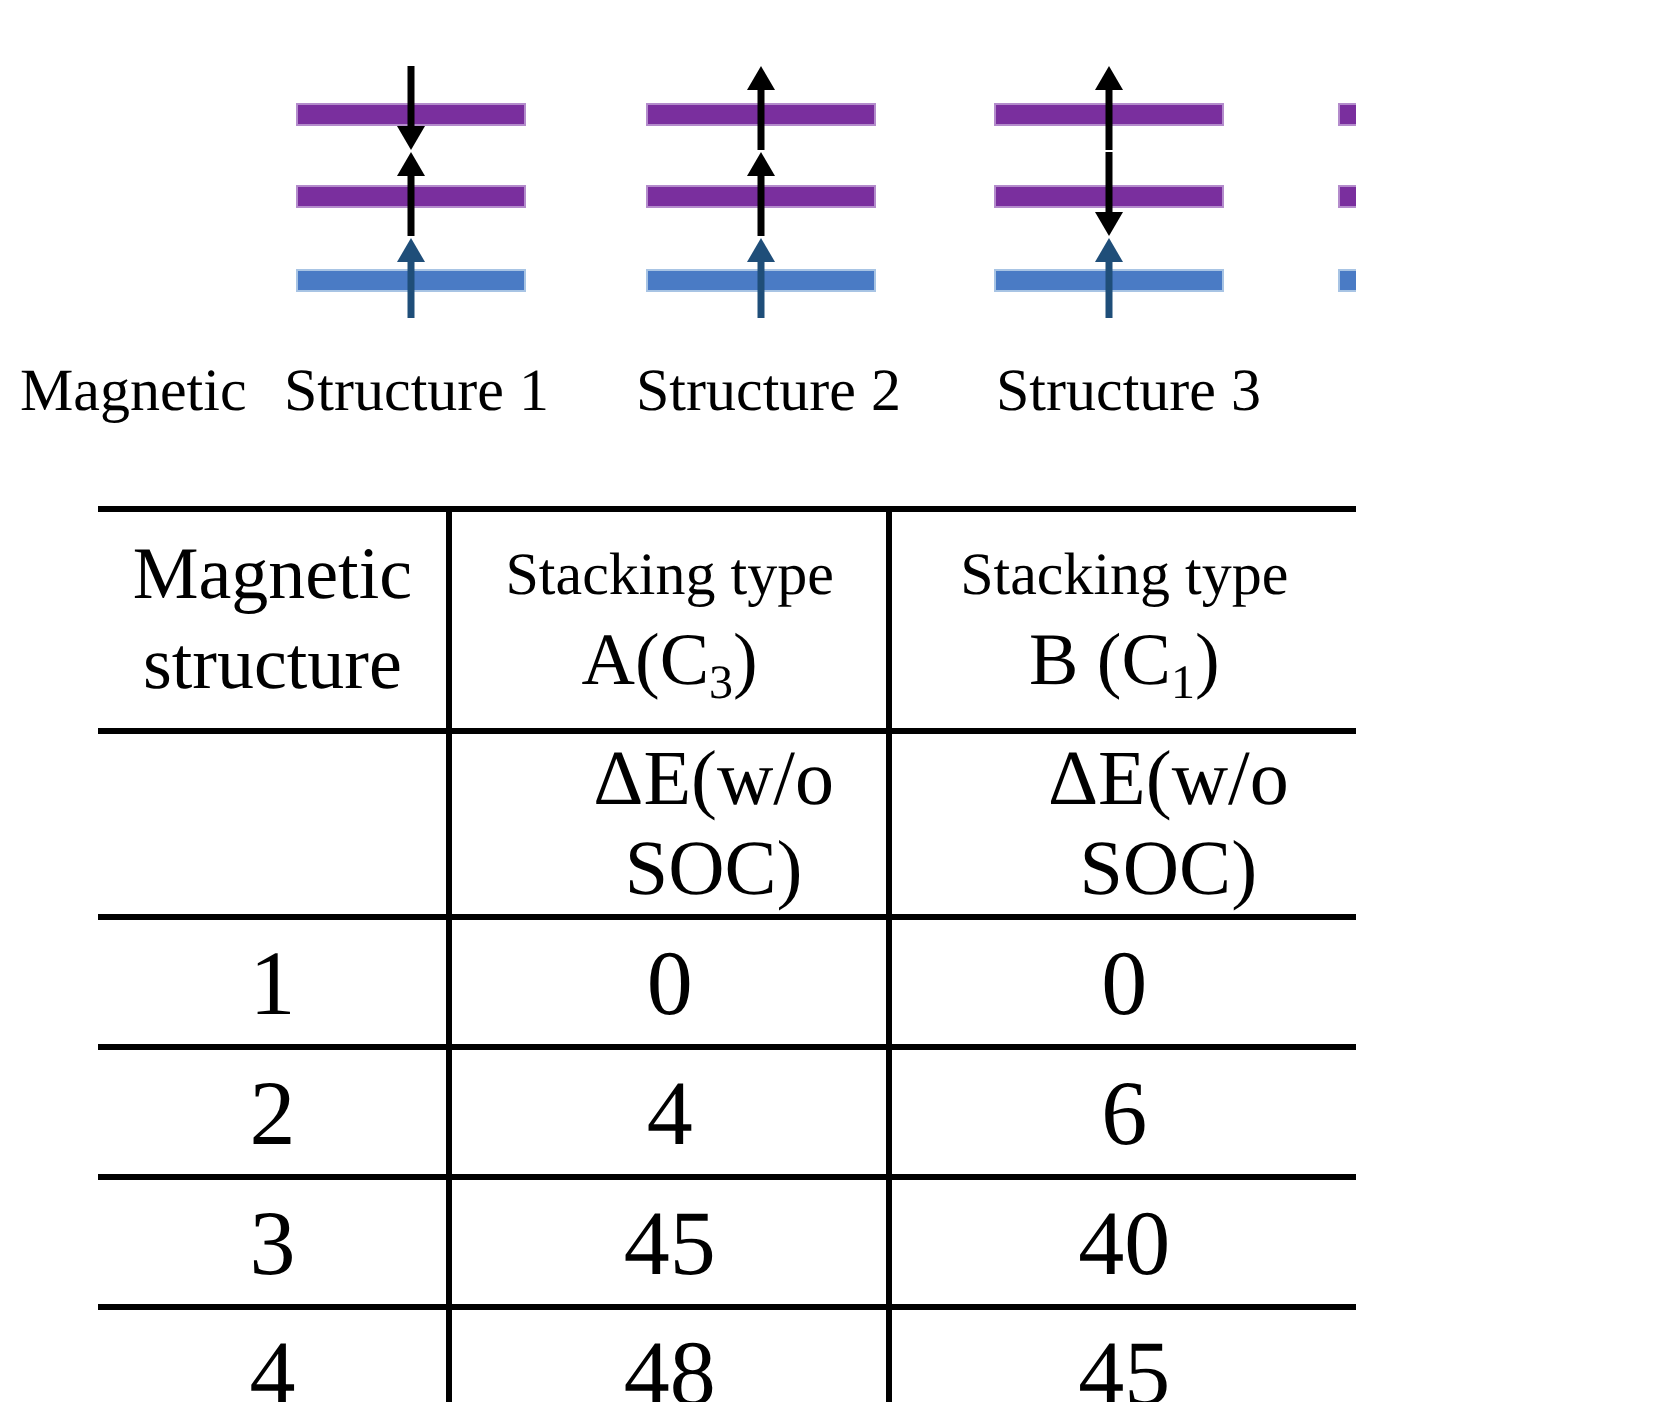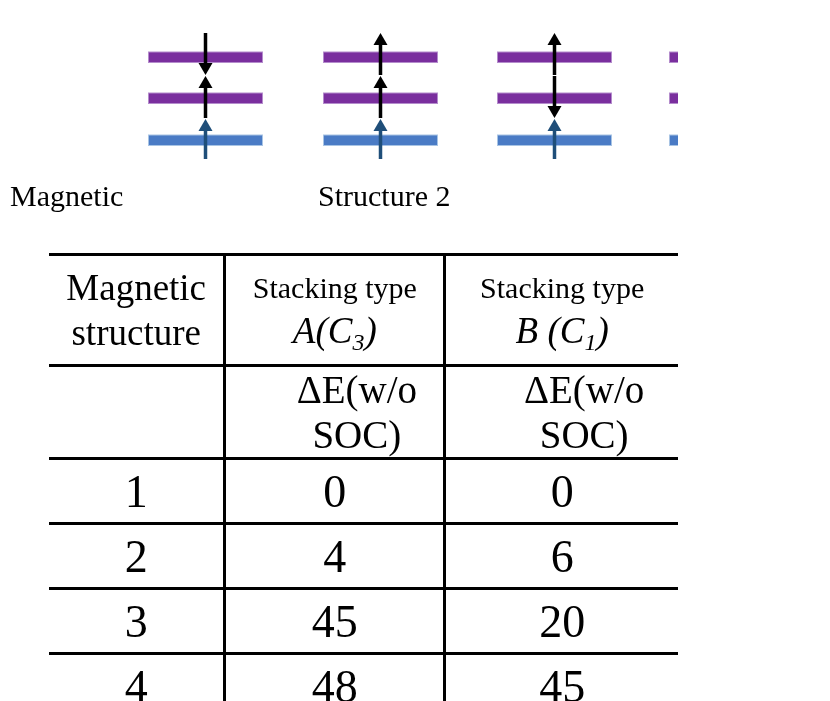--- a/index.html
+++ b/index.html
@@ -33,21 +33,21 @@
     text-align:center; vertical-align:middle; padding:0;
   }
   table.energy td + td { border-left:3px solid #000; }
   .col-a { width:201px; } .col-b { width:258px; } .col-c { width:282px; }
   tr.r-head  { height:111px; }
   tr.r-sub   { height:65px;  }
   tr.r-data  { height:65px;  }
 
   .h-col1 { font-size:37px; line-height:45px; }
   .h-line1 { font-size:30px; line-height:36px; margin-top:6px; }
-  .h-line2 { font-size:37px; line-height:50px;font-style:italic; }
+  .h-line2 { font-size:37px; line-height:50px; }
   .h-line2 sub { font-size:24px; vertical-align:-7px; line-height:0; }
   tr.r-sub td { font-size:39px;padding-left:44px; }
   tr.r-data td { font-size:46px; }
 </style>
 </head>
 <body>
 
 <div class="canvas">
 
   <svg class="structure-svg s1" viewBox="0 0 115 135">
@@ -113,21 +113,23 @@
         <polygon points="57.5,88 50.5,76 64.5,76" fill="#000000"></polygon>
         <line x1="57.5" y1="46" x2="57.5" y2="78" stroke="#000000" stroke-width="3.5"></line>
       </g>
       <g>
         <polygon points="57.5,89 50.5,101 64.5,101" fill="#1f4e79"></polygon>
         <line x1="57.5" y1="99" x2="57.5" y2="129" stroke="#1f4e79" stroke-width="3.5"></line>
       </g>
     </svg>
 
   <span class="diagram-label lbl-prefix">Magnetic</span>
+  <span class="diagram-label lbl-1">Structure 1</span>
   <span class="diagram-label lbl-2">Structure 2</span>
+  <span class="diagram-label lbl-3">Structure 3</span>
 
   <table class="energy">
     <colgroup>
         <col class="col-a">
         <col class="col-b">
         <col class="col-c">
       </colgroup>
     <tbody>
       <tr class="r-head">
         <td>
@@ -154,21 +156,21 @@
         <td>0</td>
       </tr>
       <tr class="r-data">
         <td>2</td>
         <td>4</td>
         <td>6</td>
       </tr>
       <tr class="r-data">
         <td>3</td>
         <td>45</td>
-        <td>20</td>
+        <td>40</td>
       </tr>
       <tr class="r-data">
         <td>4</td>
         <td>48</td>
         <td>45</td>
       </tr>
     </tbody>
   </table>
 </div>
 

